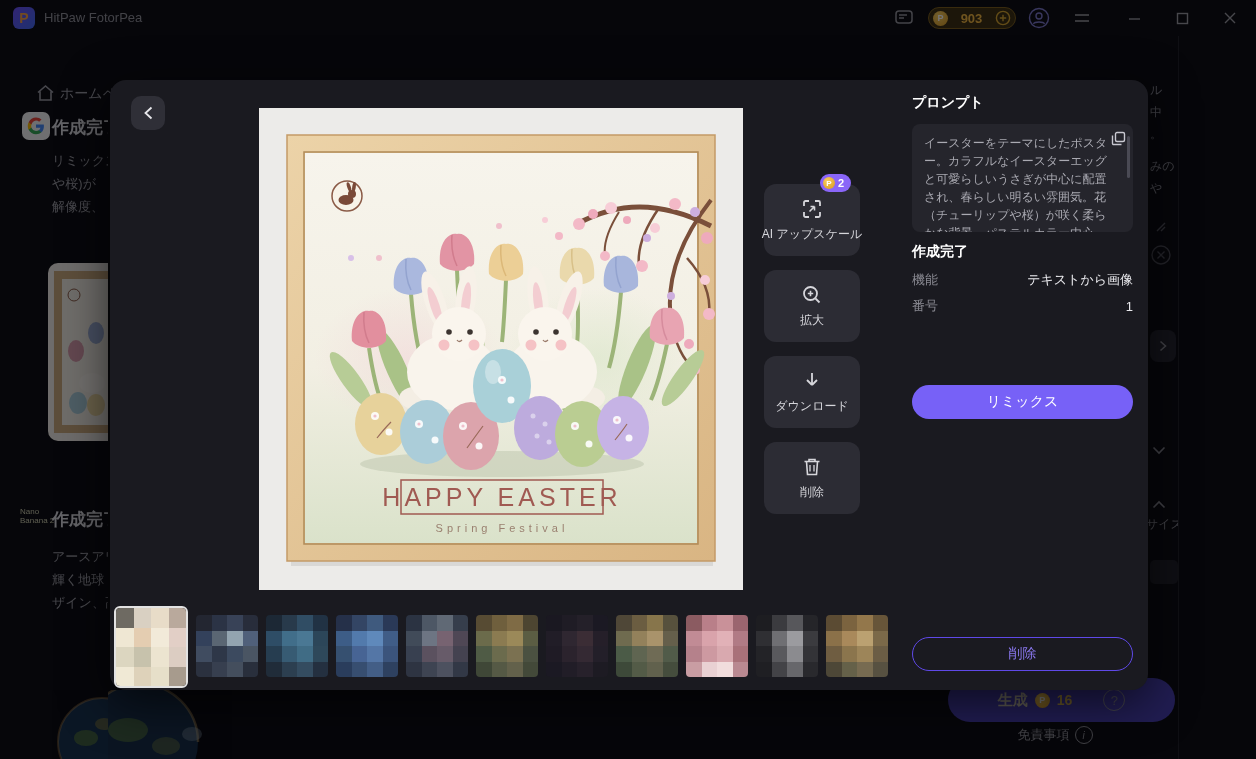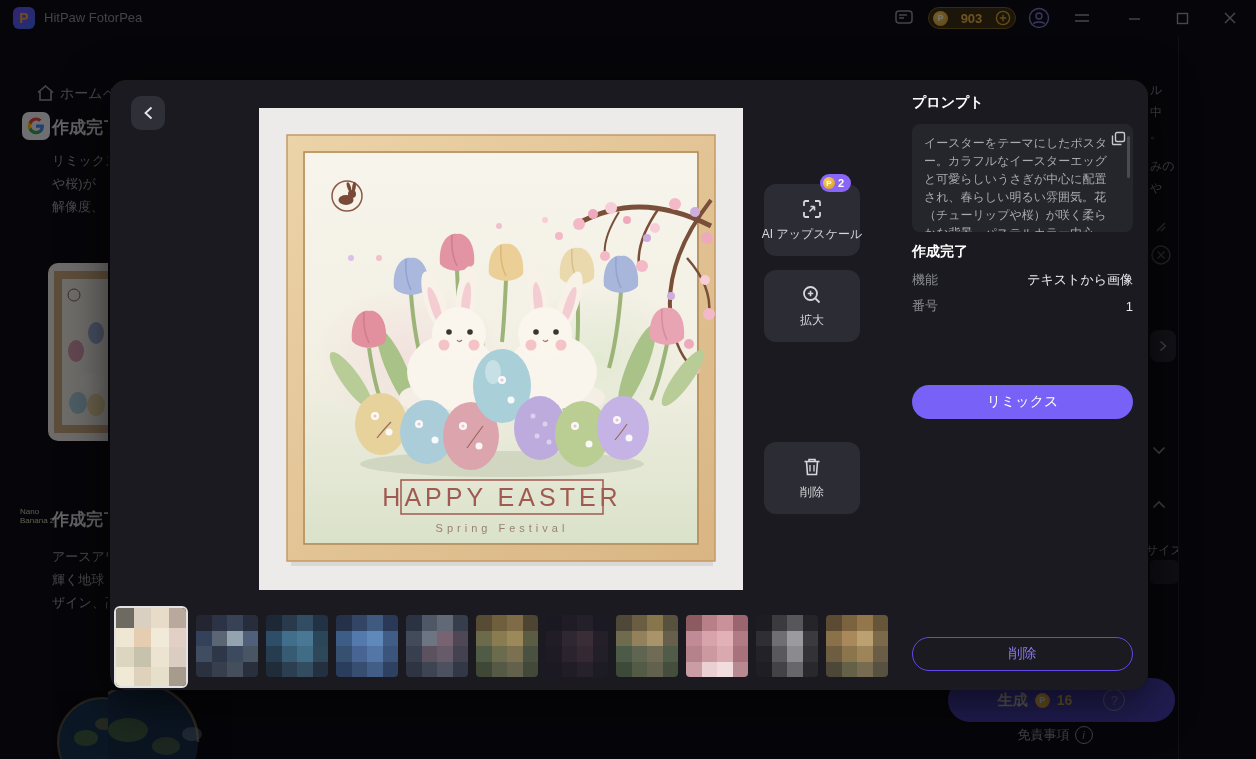--- a/index.html
+++ b/index.html
@@ -251,21 +251,21 @@
     <div class="abs" style="left:4px;top:368px;">
       <svg width="14" height="9" viewBox="0 0 14 9">
           <path d="M1.5 1.5L7 7l5.5-5.5" fill="none" stroke="#8a8a92" stroke-width="1.6"></path>
         </svg>
     </div>
     <div class="abs" style="left:4px;top:422px;">
       <svg width="14" height="9" viewBox="0 0 14 9">
           <path d="M1.5 7.5L7 2l5.5 5.5" fill="none" stroke="#8a8a92" stroke-width="1.6"></path>
         </svg>
     </div>
-    <div class="frag" style="top:464px;left:-2px;">サイズ</div>
+    <div class="frag" style="top:438px;left:-2px;">サイズ</div>
     <div class="abs" style="left:2px;top:482px;width:28px;height:24px;border-radius:5px;background:#1e1e25;"></div>
   </div>
 
   <div class="abs gen-pill">
     <span class="gen-label">生成</span>
     <span class="coin">P</span>
     <span class="gen-cost">16</span>
     <span style="margin-left:24px;width:20px;height:20px;border-radius:50%;border:1.4px solid #8a8a98;color:#8a8a98;font-size:13px;display:flex;align-items:center;justify-content:center;">?</span>
   </div>
   <div class="abs disclaimer">
@@ -490,20 +490,26 @@
         </svg>
       <span class="actlabel">拡大</span>
     </div>
     <div class="abs actbtn" style="top:104px;">
       <svg width="22" height="22" viewBox="0 0 22 22">
           <path d="M3 8V4.5A1.5 1.5 0 0 1 4.5 3H8M14 3h3.5A1.5 1.5 0 0 1 19 4.5V8M19 14v3.5a1.5 1.5 0 0 1-1.5 1.5H14M8 19H4.5A1.5 1.5 0 0 1 3 17.5V14" fill="none" stroke="#d6d6db" stroke-width="1.8"></path>
           <path d="M8.5 13.5L13.5 8.5M13.5 8.5h-4M13.5 8.5v4" fill="none" stroke="#d6d6db" stroke-width="1.6"></path>
         </svg>
       <span class="actlabel">AI アップスケール</span>
     </div>
+    <div class="abs actbtn" style="top:276px;">
+      <svg width="22" height="22" viewBox="0 0 22 22">
+          <path d="M11 3v12M11 15l-5-5M11 15l5-5" fill="none" stroke="#d6d6db" stroke-width="1.8"></path>
+        </svg>
+      <span class="actlabel">ダウンロード</span>
+    </div>
     <div class="abs actbtn" style="top:362px;">
       <svg width="20" height="22" viewBox="0 0 20 22">
           <path d="M2.5 5.5h15M7 5.5V3.5h6v2" fill="none" stroke="#d6d6db" stroke-width="1.6"></path>
           <path d="M4.5 5.5l1 13h9l1-13" fill="none" stroke="#d6d6db" stroke-width="1.6"></path>
           <path d="M8 9v6.5M12 9v6.5" stroke="#d6d6db" stroke-width="1.3"></path>
         </svg>
       <span class="actlabel">削除</span>
     </div>
 
     <div class="abs p-title">プロンプト</div>

